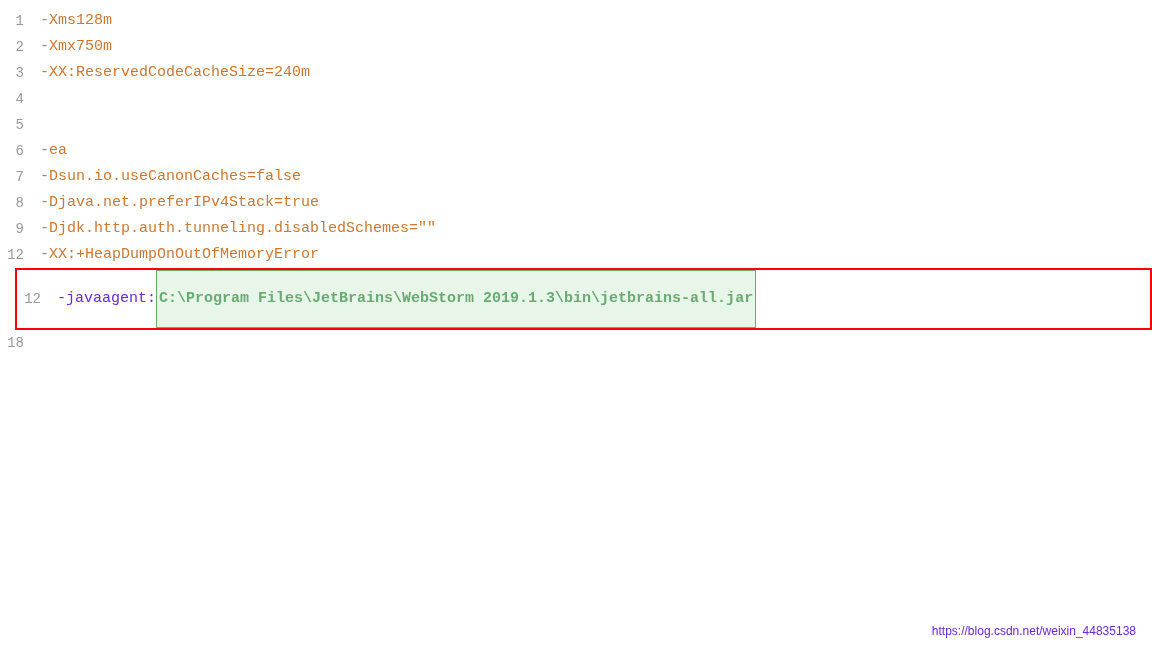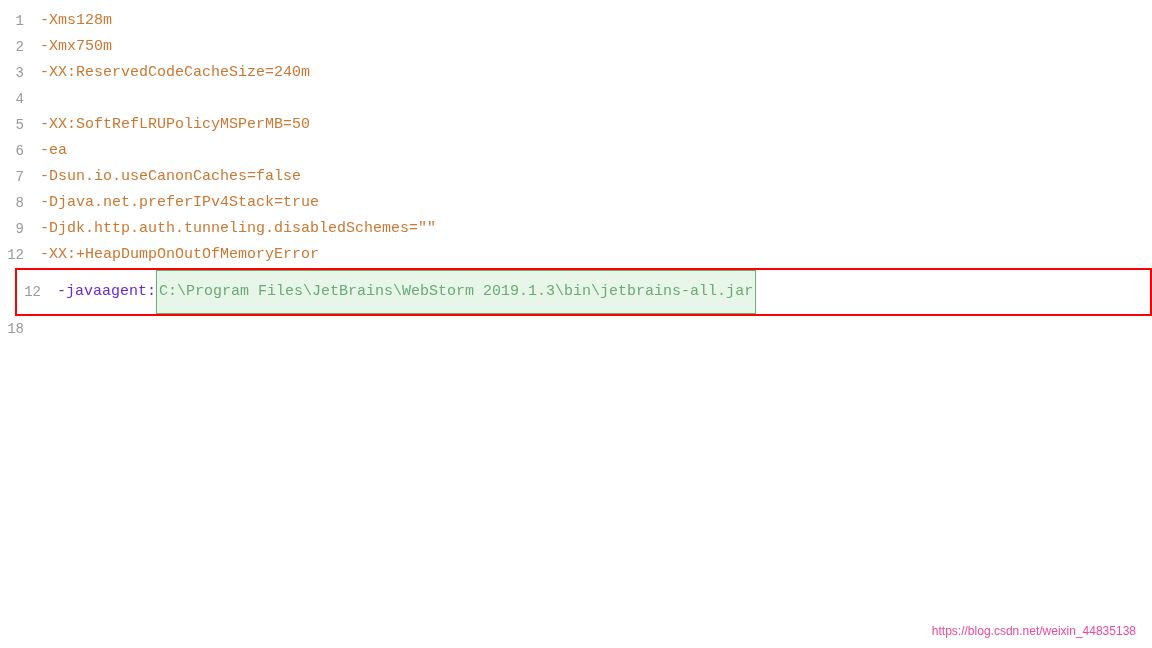--- a/index.html
+++ b/index.html
@@ -51,28 +51,29 @@
     }
 
     .javaagent-key {
       color: #6d28d9;
     }
 
     .javaagent-value {
       color: #6aab73;
       background-color: #e8f5e9;
       border: 1px solid #6aab73;
-      padding: 9px 2px;
+      padding: 16px 2px;
+      font-weight: bold;
     }
 
     .watermark {
       position: absolute;
       bottom: 10px;
       right: 16px;
-      color: #ec4899;
+      color: #6d28d9;
       font-size: 12px;
       font-family: Arial, sans-serif;
     }
 
     .flag-line {
       color: #cc7832;
     }
   </style>
 </head>
 <body>
@@ -90,21 +91,20 @@
       </div>
       <div class="code-line">
         <span class="line-number">3</span>
         <span class="line-content flag-line">-XX:ReservedCodeCacheSize=240m</span>
       </div>
       <div class="code-line">
         <span class="line-number">4</span>
       </div>
       <div class="code-line">
         <span class="line-number">5</span>
-        <span class="line-content flag-line">-XX:SoftRefLRUPolicyMSPerMB=50</span>
       </div>
       <div class="code-line">
         <span class="line-number">6</span>
         <span class="line-content flag-line">-ea</span>
       </div>
       <div class="code-line">
         <span class="line-number">7</span>
         <span class="line-content flag-line">-Dsun.io.useCanonCaches=false</span>
       </div>
       <div class="code-line">

